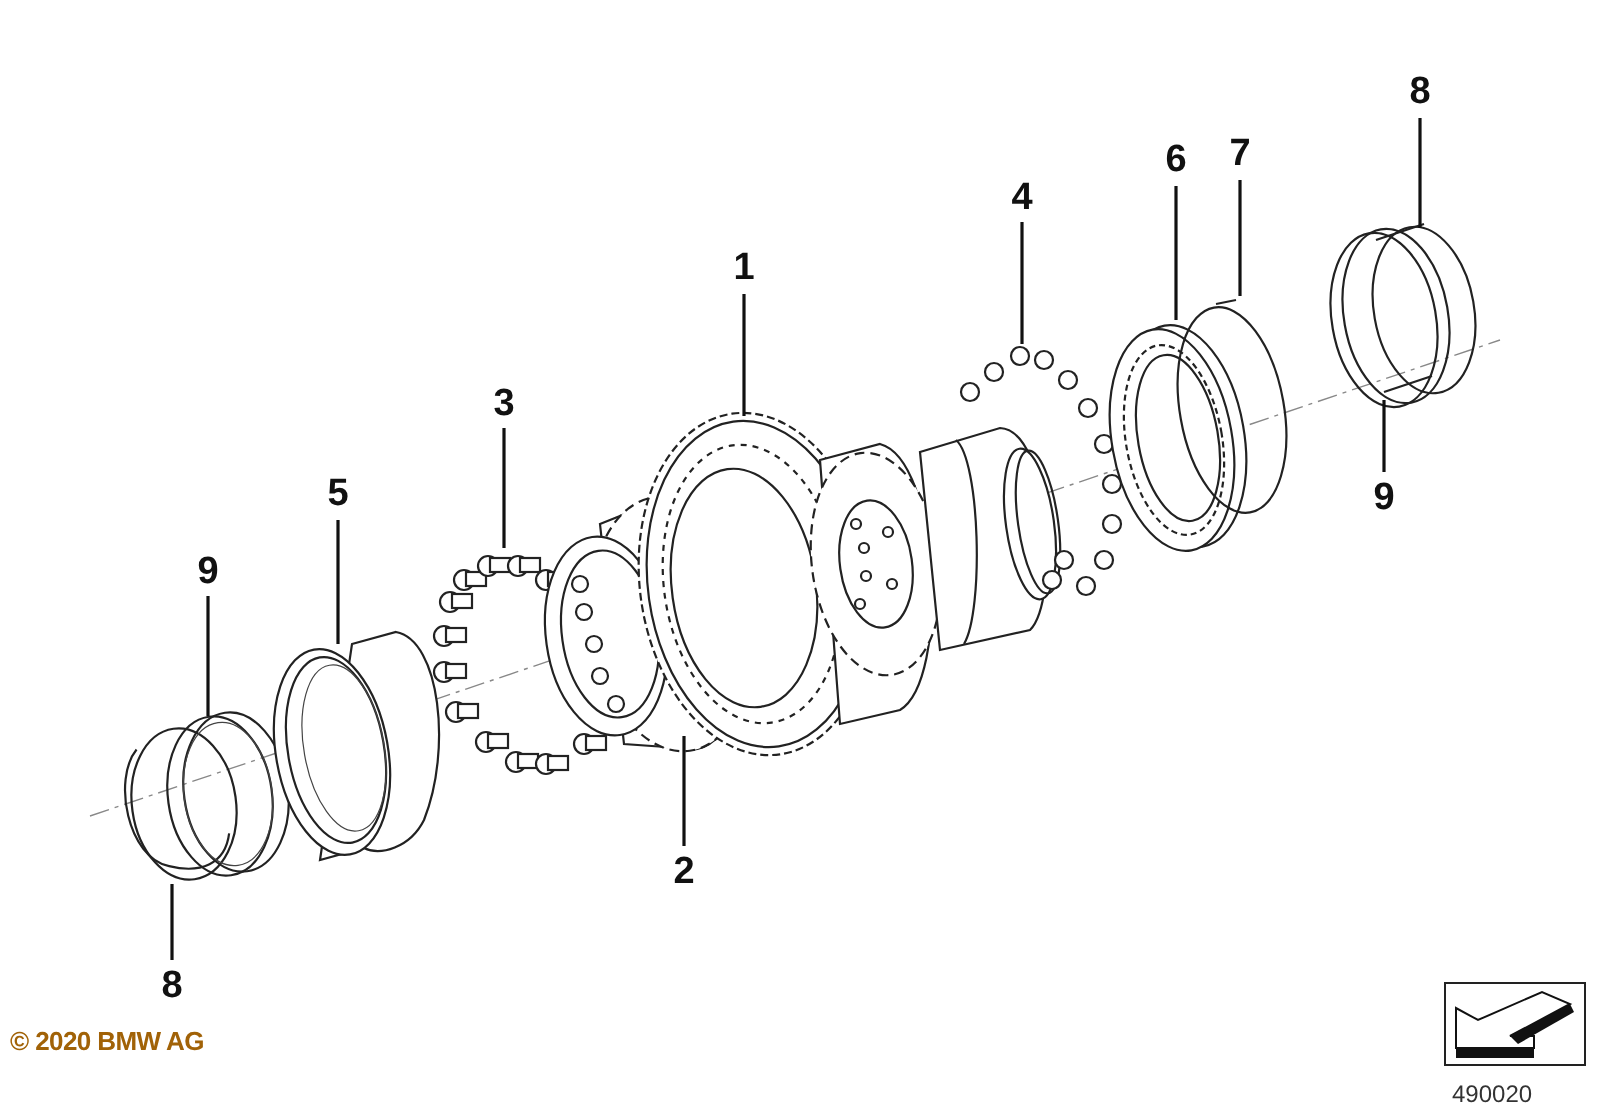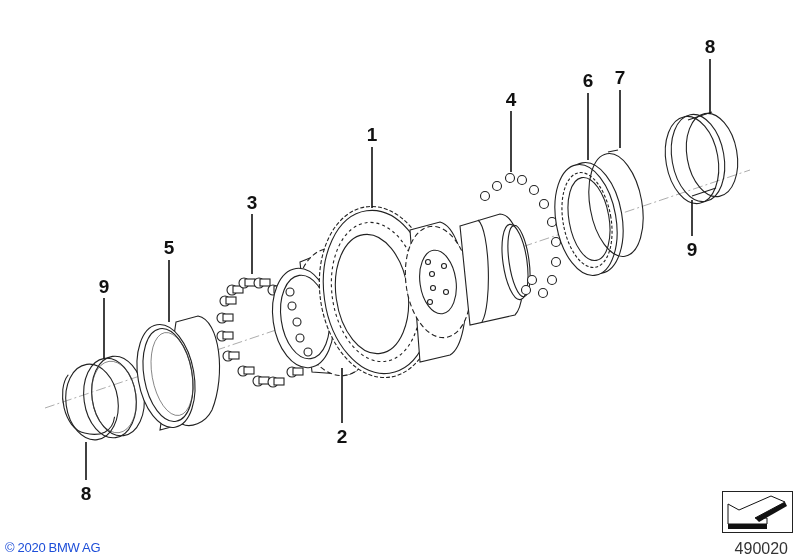--- a/index.html
+++ b/index.html
@@ -1,21 +1,21 @@
 <!DOCTYPE html>
 <html><head>
   <meta charset="utf-8">
   <style>
     html, body { margin:0; padding:0; background:#ffffff; }
     body { width:800px; height:560px; position:relative; overflow:hidden; font-family:"Liberation Sans", sans-serif; }
     #diagram { position:absolute; left:0; top:0; width:800px; height:560px; }
     .callout { position:absolute; font-family:"Liberation Sans", sans-serif; font-weight:bold; font-size:19px; color:#111; transform:translate(-50%,-50%); line-height:1; cursor:pointer; }
-    .copyright { position:absolute; left:5px; top:540px; font-size:13px; font-weight:normal; color:#1d4ed8; letter-spacing:-0.3px; }
+    .copyright { position:absolute; left:5px; top:513px; font-size:13px; font-weight:bold; color:#a16207; letter-spacing:-0.3px; }
     .ref-box { position:absolute; left:722px; top:491px; width:69px; height:40px; border:1px solid #222; background:#fff; }
-    .ref-num { position:absolute; left:726px; top:540px; width:62px; text-align:right; font-size:16px; color:#333; }
+    .ref-num { position:absolute; left:726px; top:540px; width:62px; text-align:left; font-size:12px; color:#333; }
     .st { fill:none; stroke:#222; stroke-width:1.1; }
     .thin { fill:none; stroke:#444; stroke-width:0.6; }
     .fillw { fill:#fff; stroke:#222; stroke-width:1.1; }
     .axis { stroke:#888; stroke-width:0.7; stroke-dasharray:10 3 2 3; fill:none; }
     .leader { stroke:#111; stroke-width:1.6; }
   </style>
 </head>
 <body>
 
 <svg id="diagram" viewBox="0 0 800 560" xmlns="http://www.w3.org/2000/svg">

